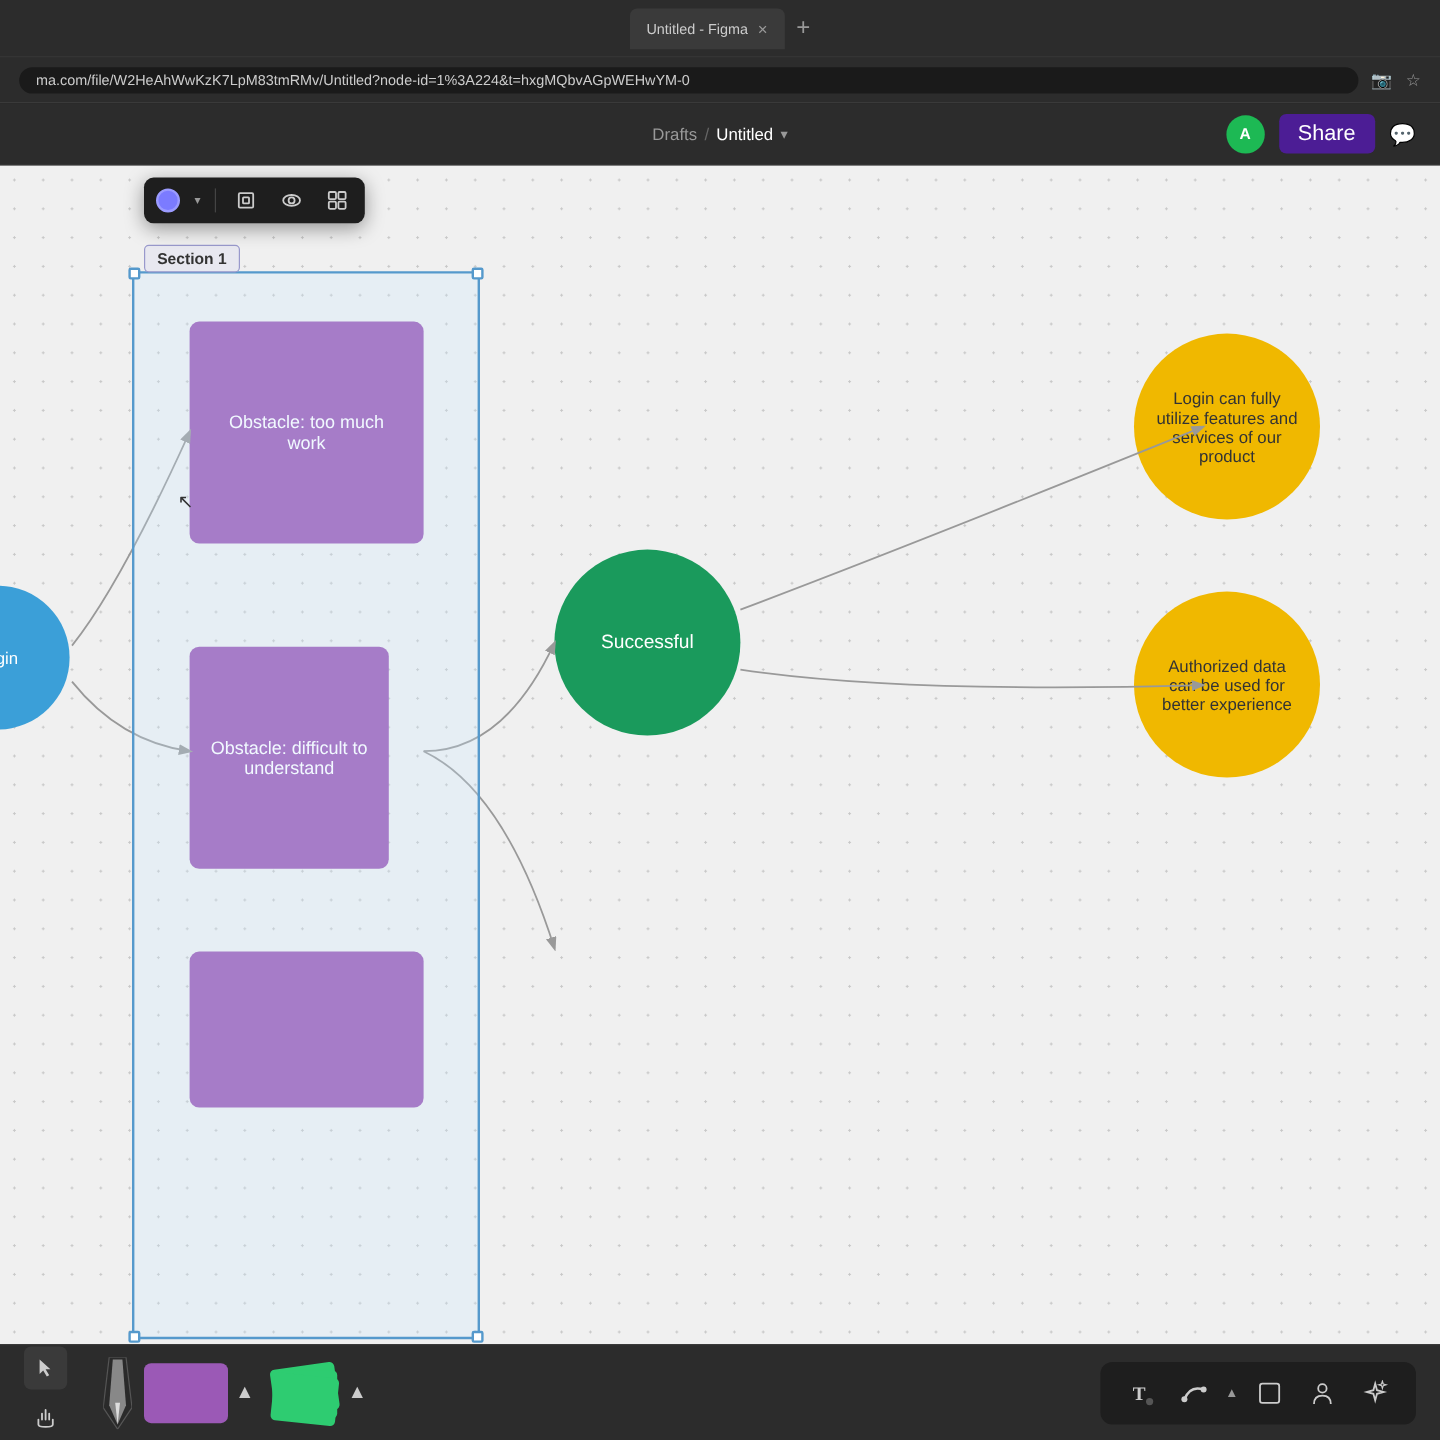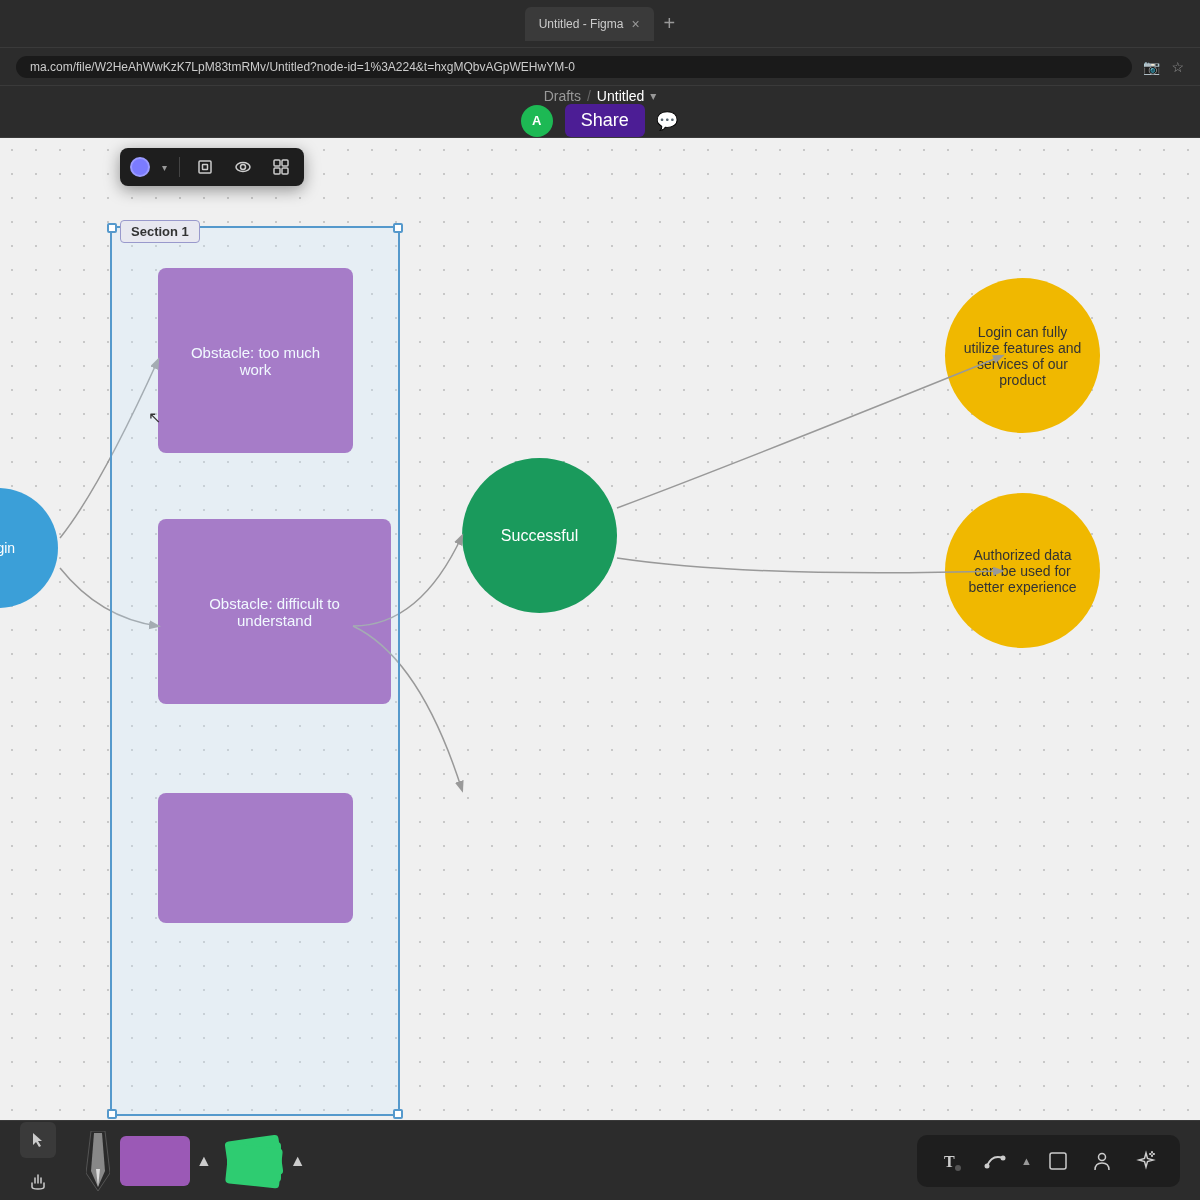--- a/index.html
+++ b/index.html
@@ -79,21 +79,20 @@
 
     
     .app-header {
       height: 52px;
       background: #2c2c2c;
       display: flex;
       align-items: center;
       justify-content: space-between;
       padding: 0 20px;
       border-bottom: 1px solid #3a3a3a;
-      flex-direction: column;
     }
     .header-left { flex: 1; }
     .header-center {
       display: flex;
       align-items: center;
       gap: 6px;
       font-size: 14px;
       color: #ccc;
     }
     .header-center .drafts { color: #999; }
@@ -189,21 +188,20 @@
       top: 66px;
       left: 120px;
       background: #e8e8f0;
       border: 1.5px solid #9999cc;
       border-radius: 4px;
       padding: 3px 10px;
       font-size: 13px;
       font-weight: 600;
       color: #333;
       z-index: 50;
-      margin-top: 16px;
     }
 
     
     .section-container {
       position: absolute;
       top: 88px;
       left: 110px;
       width: 290px;
       height: 890px;
       background: rgba(200, 230, 255, 0.25);
@@ -446,21 +444,21 @@
   </div>
 
   <div class="login-circle">
     <span>Login</span>
   </div>
 
   <div class="card" style="left: 158px; top: 130px; width: 195px; height: 185px;">
     <span>Obstacle: too much work</span>
   </div>
 
-  <div class="card" style="left: 158px; top: 381px; width: 233px; height: 185px;">
+  <div class="card" style="left: 158px; top: 401px; width: 166px; height: 185px;">
     <span>Obstacle: difficult to understand</span>
   </div>
 
   <div class="card" style="left: 158px; top: 655px; width: 195px; height: 130px; overflow: hidden;">
     <span></span>
   </div>
 
   <div class="circle-node" style="left: 462px; top: 320px; width: 155px; height: 155px; background: #1a9a5c;">
     <span>Successful</span>
   </div>

